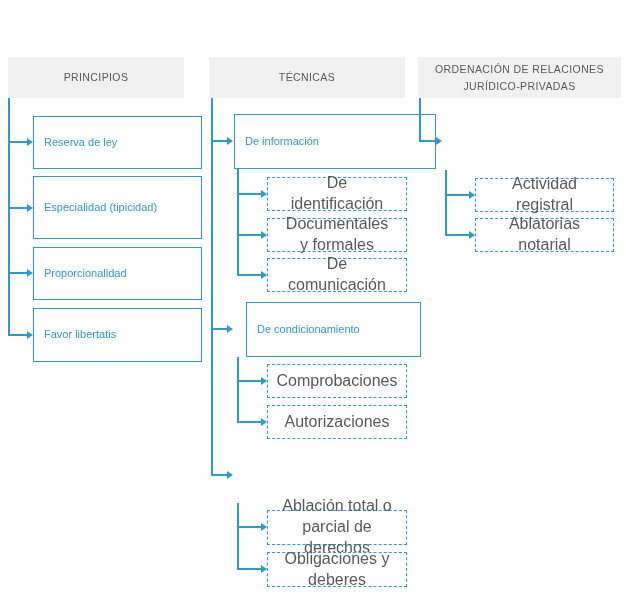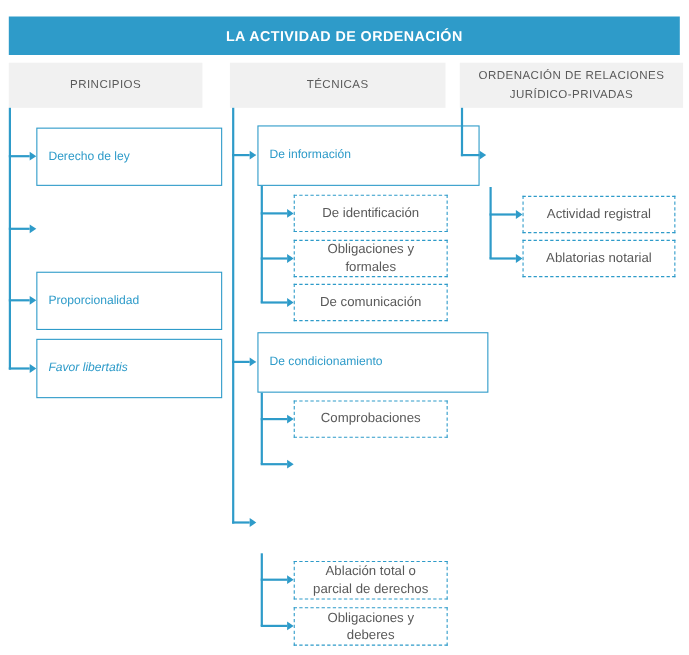--- a/index.html
+++ b/index.html
@@ -22,88 +22,87 @@
   .colhead{
     position:absolute;background:var(--header_bg);color:var(--text_gray);
     display:flex;align-items:center;justify-content:center;text-align:center;
     font-size:10.5px;letter-spacing:.4px;line-height:1.6;padding:0 10px;
   }
   .node{
     position:absolute;background:#ffffff;border:1.5px solid var(--accent);
     color:var(--accent);display:flex;align-items:center;
     font-size:11px;line-height:1.4;padding:0 10px;text-align:left;
   }
-  .node.italic{font-style:italic;}
+  .node.italic{}
   .subnode{
     position:absolute;background:#ffffff;border:1px dashed var(--accent);
     color:var(--text_gray);display:flex;align-items:center;justify-content:center;
-    font-size:12px;line-height:1.3;padding:0 12px;text-align:center;
+    font-size:16px;line-height:1.3;padding:0 12px;text-align:center;
   }
   .vline{position:absolute;width:1.5px;background:var(--accent);}
   .hline{position:absolute;height:1.5px;background:var(--accent);}
   .ah{
     position:absolute;width:0;height:0;
     border-top:4px solid transparent;border-bottom:4px solid transparent;
     border-left:6px solid var(--accent);
   }
 </style>
 </head>
 <body>
 
 <div class="canvas">
 
-  <div class="banner">
-    <span>LA ACTIVIDAD DE ORDENACIÓN</span>
-  </div>
 
   <div class="colhead" style="left:8px;top:57px;width:176px;height:41px">PRINCIPIOS</div>
   <div class="colhead" style="left:209px;top:57px;width:196px;height:41px">TÉCNICAS</div>
   <div class="colhead" style="left:418px;top:57px;width:203px;height:41px">ORDENACIÓN DE RELACIONES JURÍDICO-PRIVADAS</div>
 
   <div class="vline" style="left:8px;top:98px;height:238px"></div>
   <div class="hline" style="left:8px;top:141px;width:19px"></div>
   <div class="ah" style="left:27px;top:138px"></div>
   <div class="hline" style="left:8px;top:207px;width:19px"></div>
   <div class="ah" style="left:27px;top:204px"></div>
   <div class="hline" style="left:8px;top:272px;width:19px"></div>
   <div class="ah" style="left:27px;top:269px"></div>
   <div class="hline" style="left:8px;top:334px;width:19px"></div>
   <div class="ah" style="left:27px;top:331px"></div>
 
-  <div class="node" style="left:33px;top:116px;width:169px;height:53px">Derecho de ley</div>
+  <div class="node" style="left:33px;top:116px;width:169px;height:53px">Reserva de ley</div>
+  <div class="node" style="left:33px;top:176px;width:169px;height:63px">Especialidad (tipicidad)</div>
   <div class="node" style="left:33px;top:247px;width:169px;height:53px">Proporcionalidad</div>
   <div class="node italic" style="left:33px;top:308px;width:169px;height:54px">Favor libertatis</div>
 
   <div class="vline" style="left:211px;top:98px;height:378px"></div>
   <div class="hline" style="left:211px;top:140px;width:16px"></div>
   <div class="ah" style="left:227px;top:137px"></div>
   <div class="hline" style="left:211px;top:328px;width:16px"></div>
   <div class="ah" style="left:227px;top:325px"></div>
   <div class="hline" style="left:211px;top:474px;width:16px"></div>
   <div class="ah" style="left:227px;top:471px"></div>
 
   <div class="node" style="left:234px;top:114px;width:202px;height:55px">De información</div>
   <div class="vline" style="left:237px;top:169px;height:106px"></div>
   <div class="hline" style="left:237px;top:193px;width:24px"></div>
   <div class="ah" style="left:261px;top:190px"></div>
   <div class="hline" style="left:237px;top:234px;width:24px"></div>
   <div class="ah" style="left:261px;top:231px"></div>
   <div class="hline" style="left:237px;top:274px;width:24px"></div>
   <div class="ah" style="left:261px;top:271px"></div>
   <div class="subnode" style="left:267px;top:177px;width:140px;height:34px">De identificación</div>
-  <div class="subnode" style="left:267px;top:218px;width:140px;height:34px">Obligaciones y formales</div>
+  <div class="subnode" style="left:267px;top:218px;width:140px;height:34px">Documentales y formales</div>
   <div class="subnode" style="left:267px;top:258px;width:140px;height:34px">De comunicación</div>
 
-  <div class="node" style="left:234px;top:302px;width:210px;height:55px">De condicionamiento</div>
+  <div class="node" style="left:246px;top:302px;width:175px;height:55px">De condicionamiento</div>
   <div class="vline" style="left:237px;top:357px;height:65px"></div>
   <div class="hline" style="left:237px;top:380px;width:24px"></div>
   <div class="ah" style="left:261px;top:377px"></div>
   <div class="hline" style="left:237px;top:421px;width:24px"></div>
   <div class="ah" style="left:261px;top:418px"></div>
   <div class="subnode" style="left:267px;top:364px;width:140px;height:34px">Comprobaciones</div>
+  <div class="subnode" style="left:267px;top:405px;width:140px;height:34px">Autorizaciones</div>
 
   <div class="vline" style="left:237px;top:503px;height:66px"></div>
   <div class="hline" style="left:237px;top:526px;width:24px"></div>
   <div class="ah" style="left:261px;top:523px"></div>
   <div class="hline" style="left:237px;top:568px;width:24px"></div>
   <div class="ah" style="left:261px;top:565px"></div>
   <div class="subnode" style="left:267px;top:510px;width:140px;height:35px">Ablación total o parcial de derechos</div>
   <div class="subnode" style="left:267px;top:552px;width:140px;height:35px">Obligaciones y deberes</div>
 
   <div class="vline" style="left:419px;top:98px;height:44px"></div>

